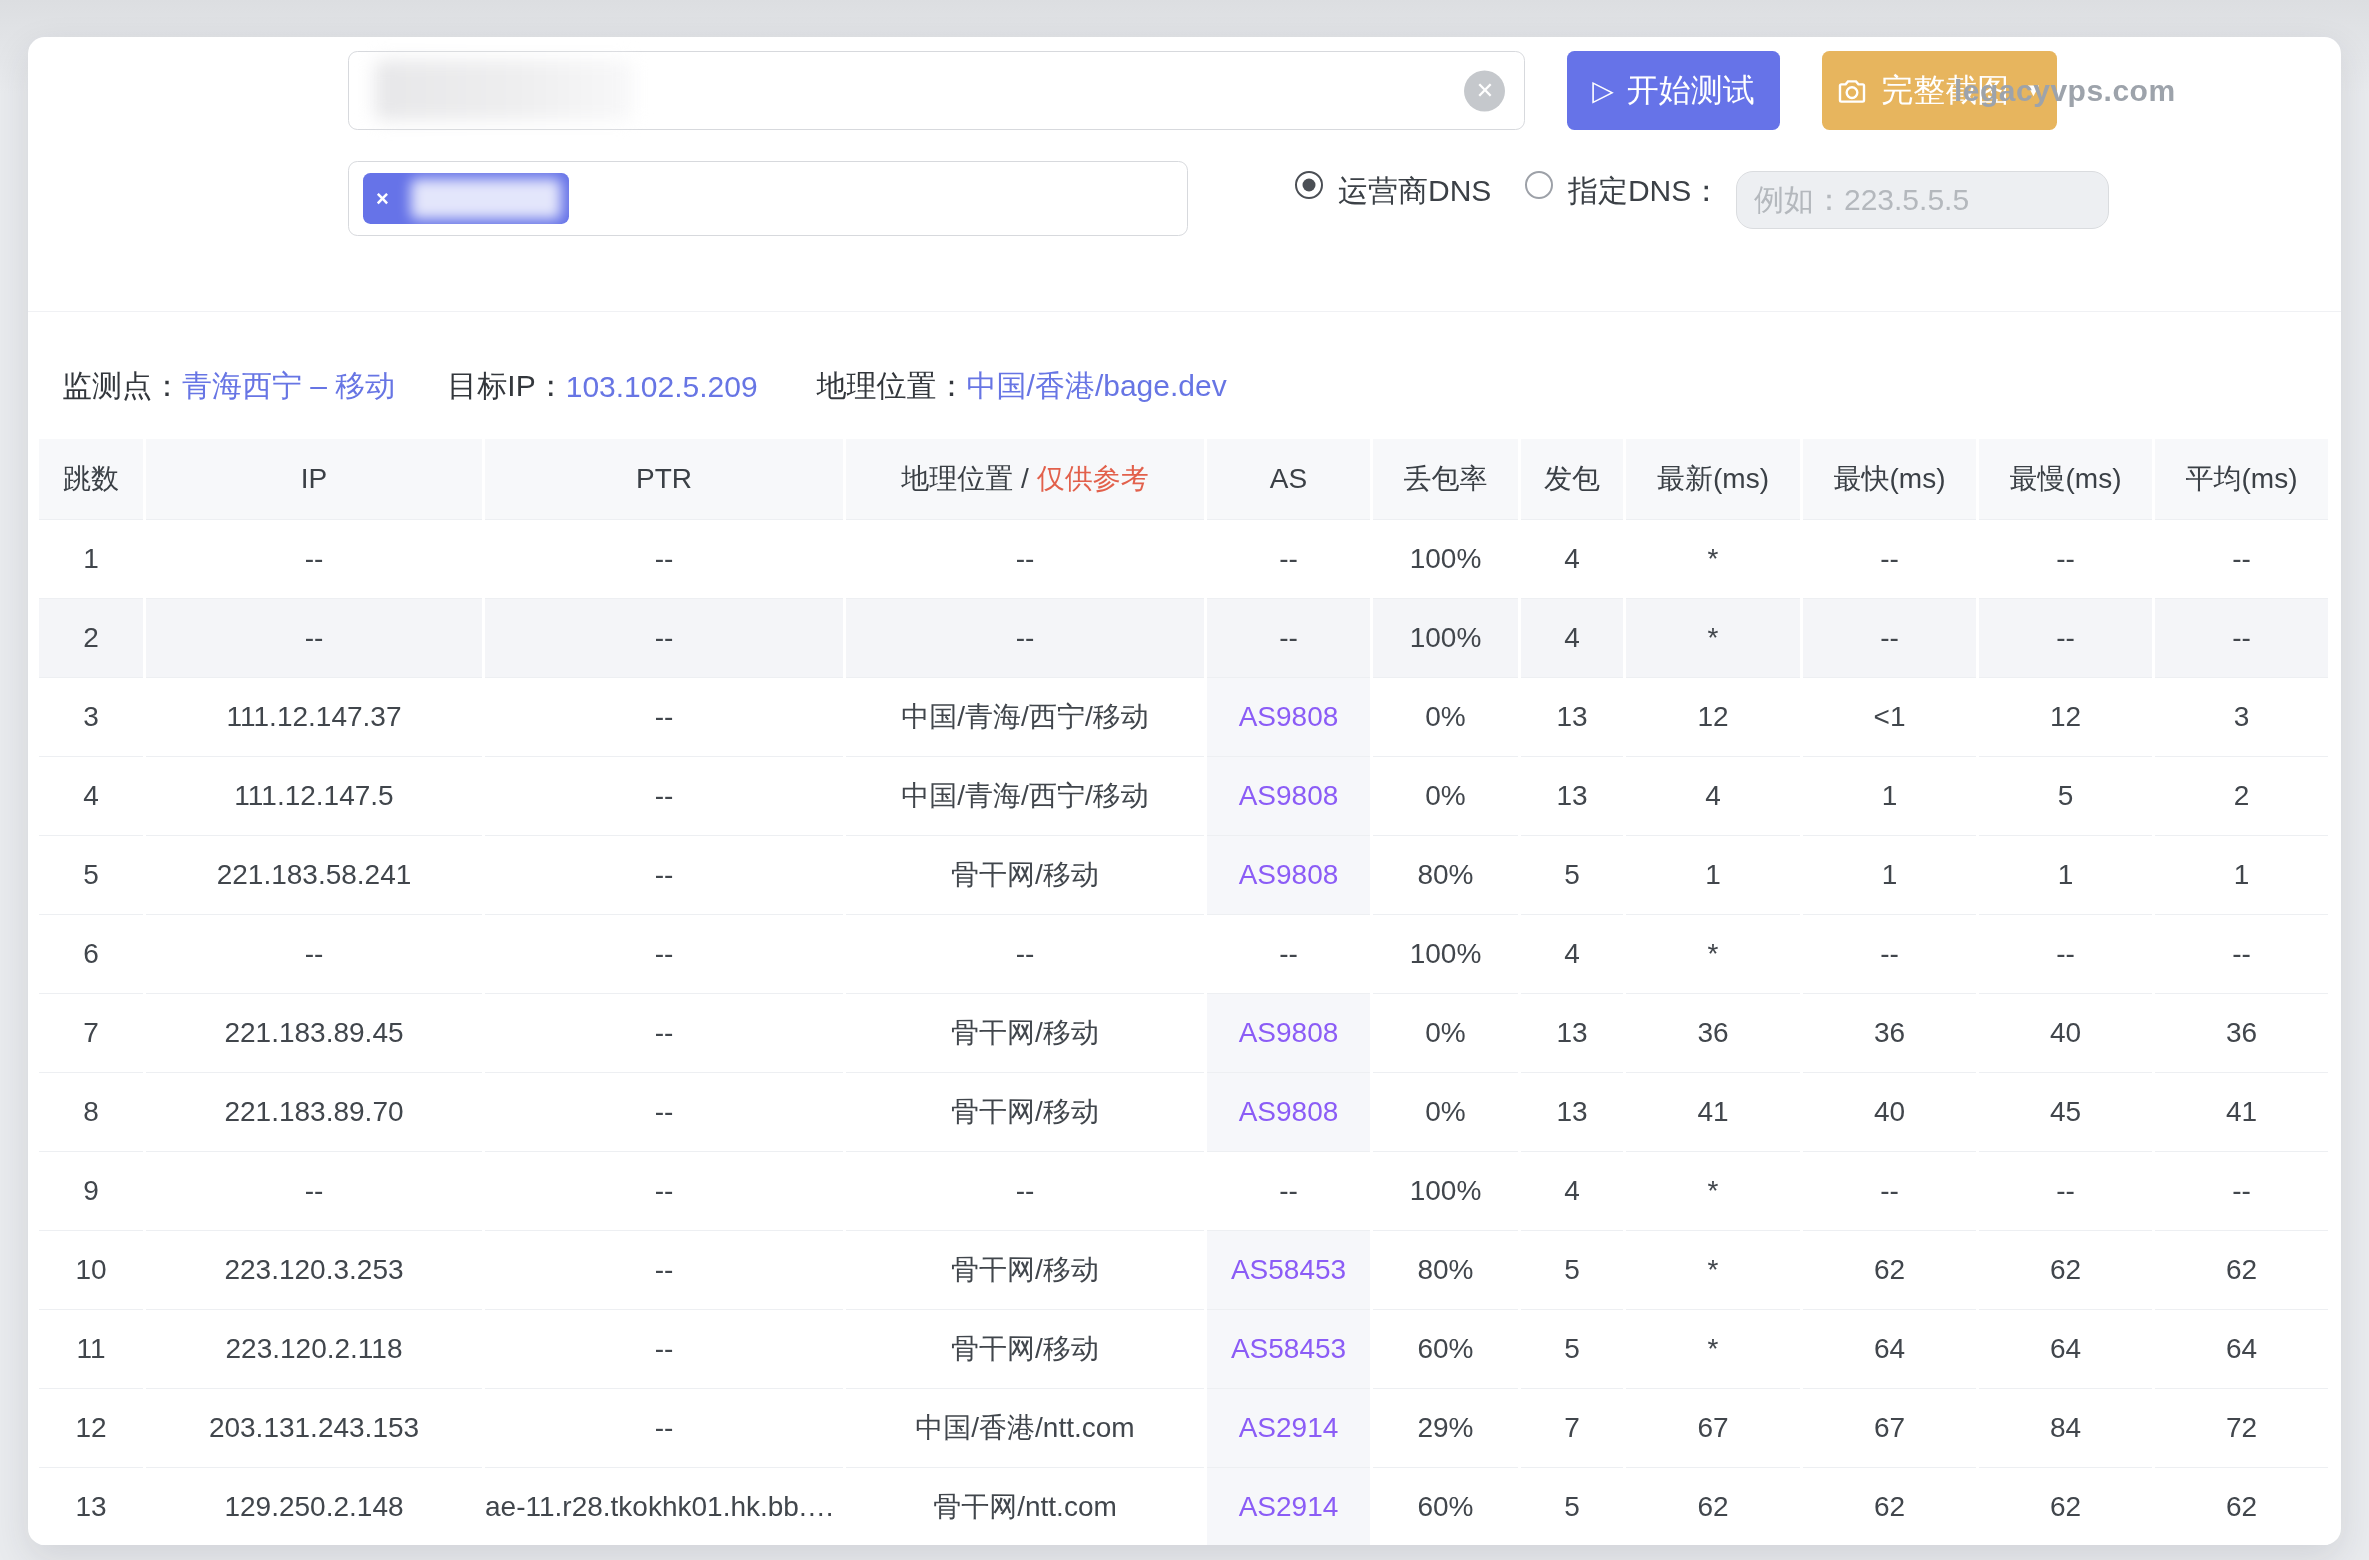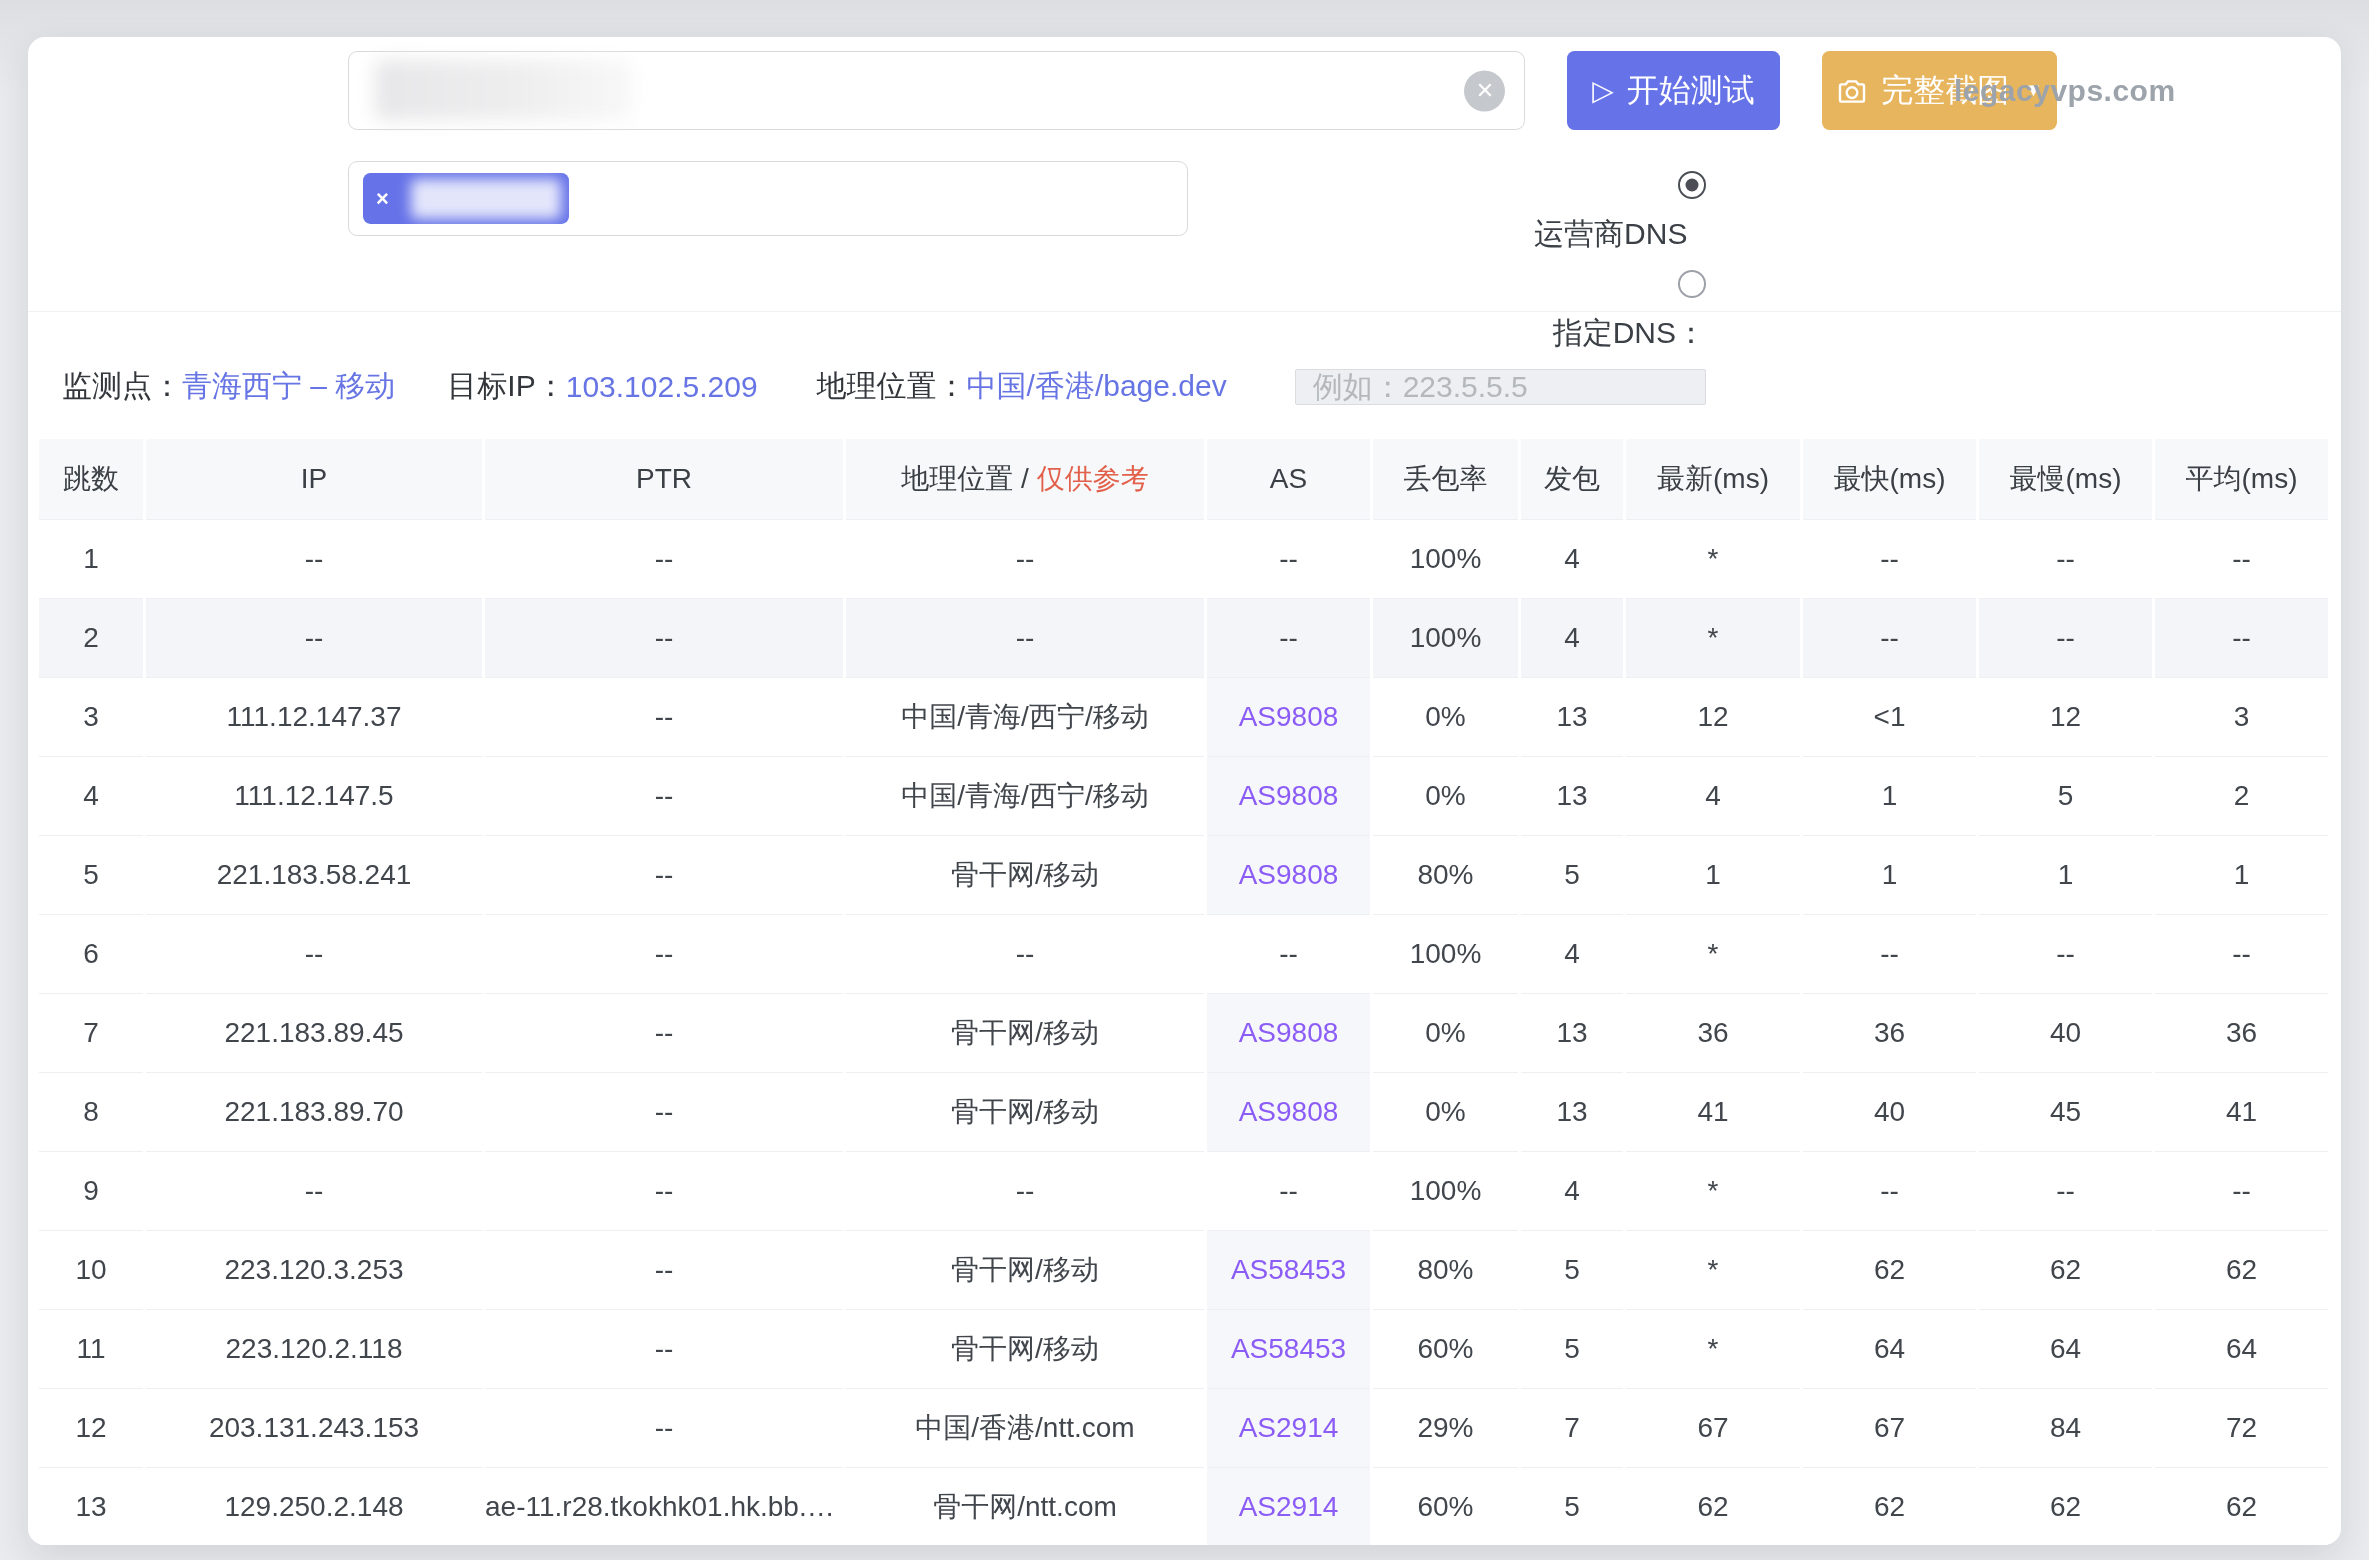--- a/index.html
+++ b/index.html
@@ -56,33 +56,33 @@
   }
   .node-tag .tag-close {
     color:#fff; font-size:22px; font-weight:bold; margin-left:13px; cursor:pointer;
   }
   .redacted-2 {
     position:absolute; left:48px; top:5.6px; width:150px; height:40px;
     background: rgba(255,255,255,.82); filter: blur(6.5px); border-radius:5.6px;
   }
   .dns-row {
     position:absolute; left:1267px; top:134px; height:58px;
-    display:flex; align-items:flex-end; gap:15px; font-size:30px; color:#3b4046;flex-direction:column;
+    display:flex; align-items:flex-start; gap:15px; font-size:30px; color:#3b4046;
   }
   .radio { width:28px; height:28px; border-radius:50%; flex:0 0 auto; cursor:pointer; }
   .radio.checked { border:2.8px solid #4b4f55; position:relative; }
   .radio.checked::after {
     content:""; position:absolute; left:50%; top:50%; transform:translate(-50%,-50%);
     width:13px; height:13px; border-radius:50%; background:#4b4f55;
   }
   .radio.unchecked { border:2.8px solid #9da1a8; }
   .dns-label { margin-right:18.6px; cursor:pointer; }
   .dns-input {
-    width:411px; height:58px; background:#edeff2; border:1.9px solid #dadcdf;
-    border-radius:2px; font-size:30px; padding:0 16.7px; color:#6a6e74;
+    width:373px; height:58px; background:#edeff2; border:1.9px solid #dadcdf;
+    border-radius:17px; font-size:30px; padding:0 16.7px; color:#6a6e74;
     font-family:inherit;
   }
   .dns-input::placeholder { color:#b4b8bd; }
   
   .results { padding:0 8px; }
   .summary {
     margin:54px 0 0 26px; font-size:30px; height:41px; display:flex; align-items:center;
   }
   .summary .lbl { color:#33373c; }
   .summary .val { color:#6775e4; cursor:pointer; }

